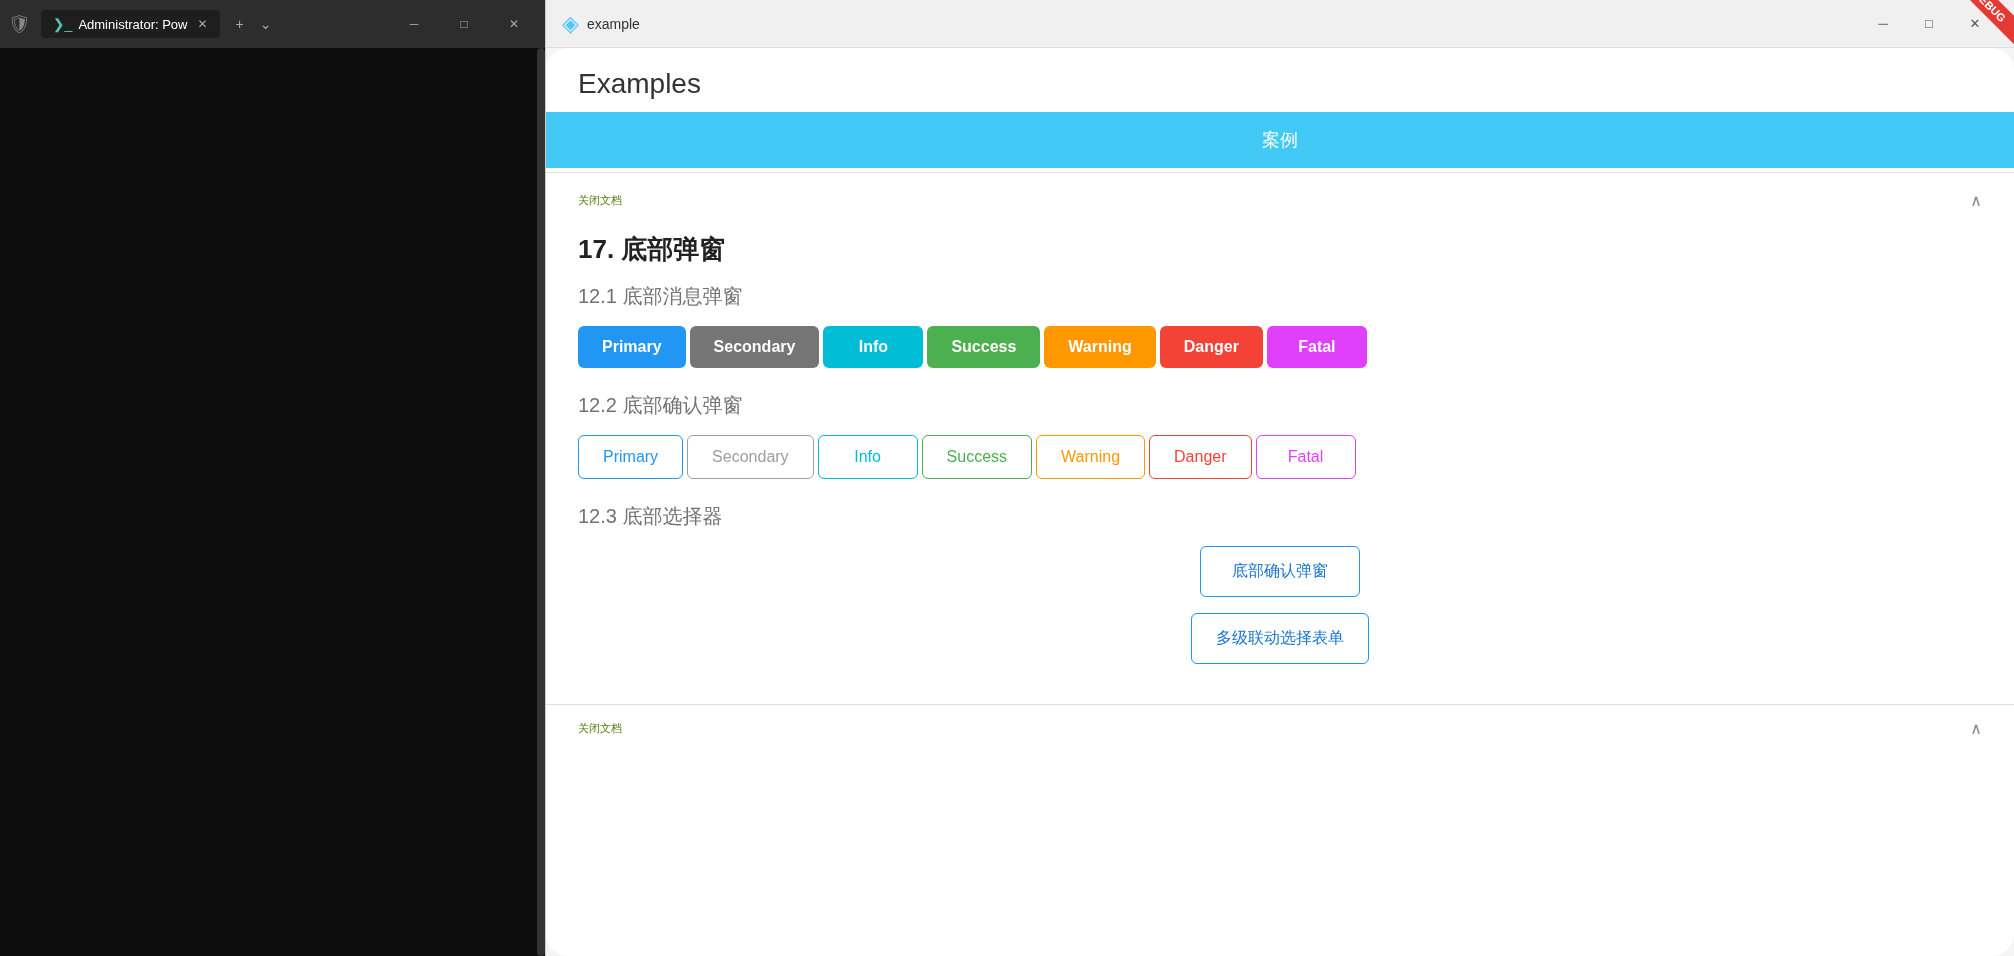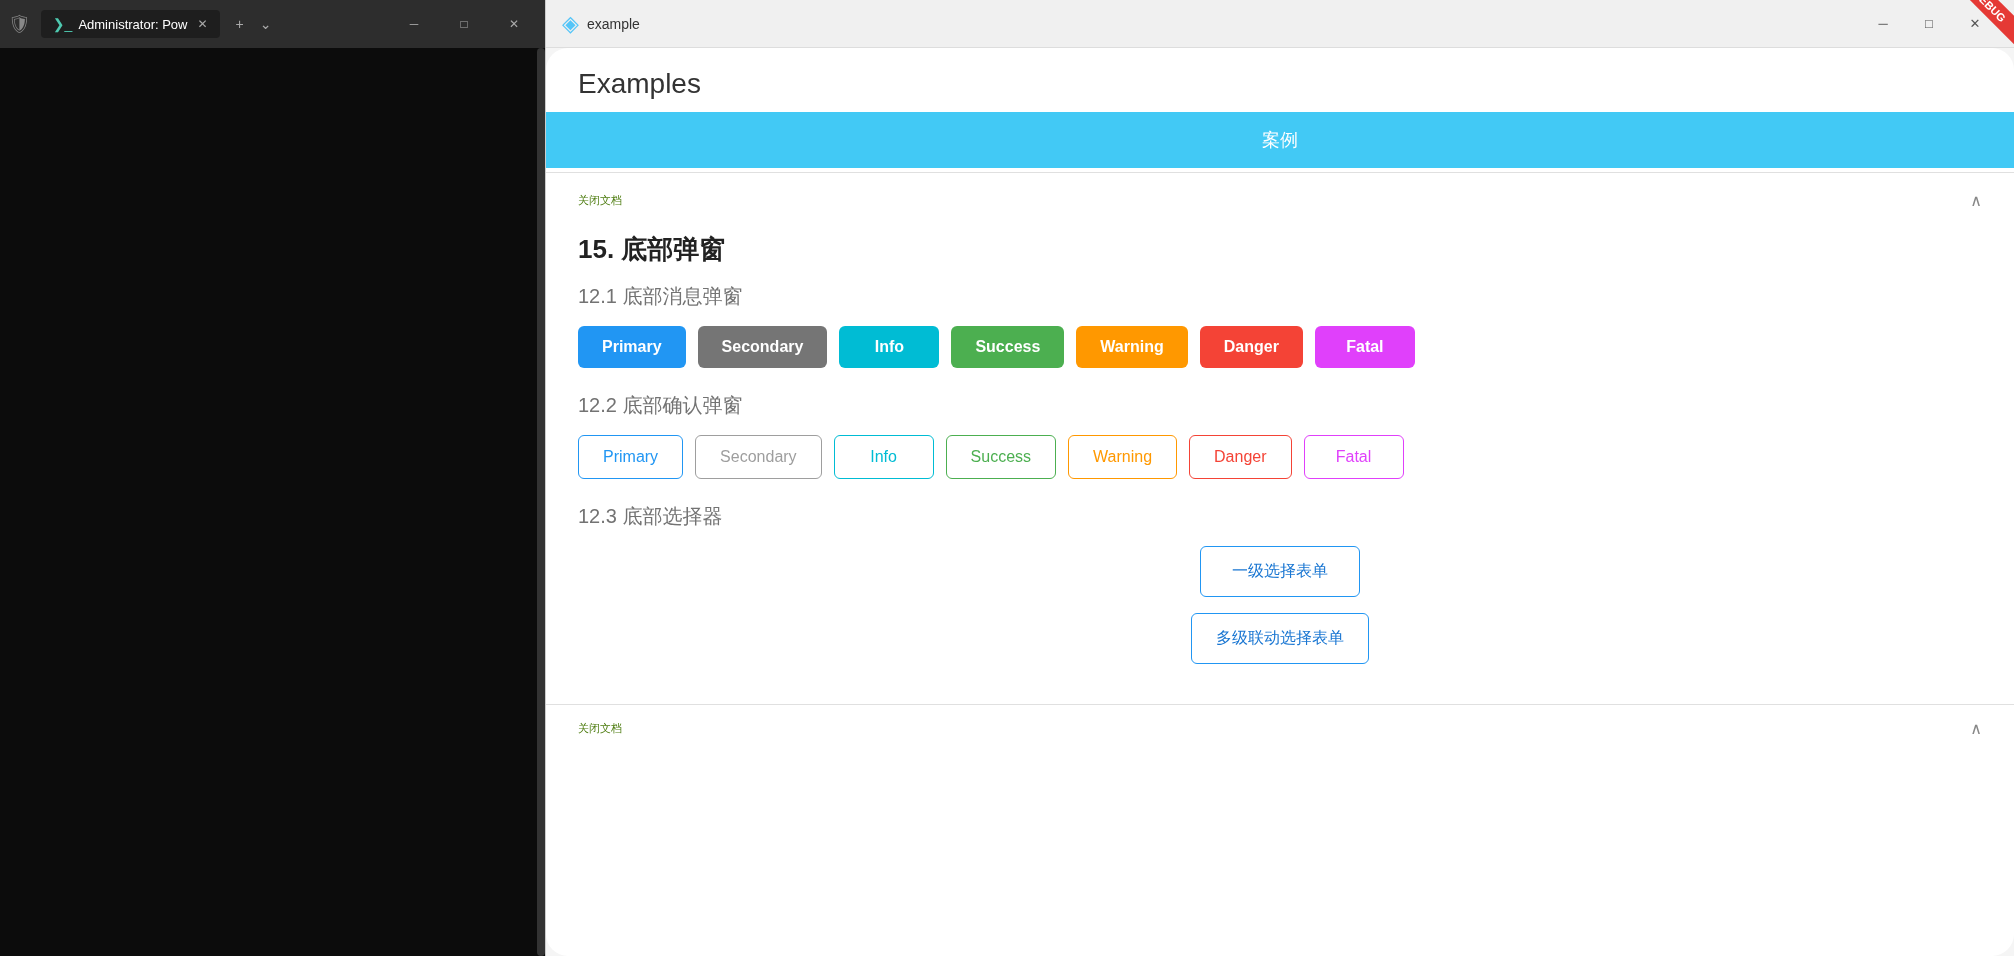--- a/index.html
+++ b/index.html
@@ -208,21 +208,21 @@
     }
     .subsection-title {
       font-size: 20px;
       font-weight: 500;
       color: #737373;
       margin-bottom: 16px;
     }
     .button-row {
       display: flex;
       flex-wrap: wrap;
-      gap: 12px;
+      gap: 4px;
       margin-bottom: 24px;
       align-items: flex-end;
     }
     
     .btn-filled {
       padding: 12px 24px;
       border: none;
       border-radius: 6px;
       font-size: 16px;
       font-weight: 600;
@@ -338,21 +338,21 @@
     <div class="divider"></div>
 
     
     <div class="section-header">
       <span class="section-header-text">关闭文档</span>
       <span class="chevron-icon">∧</span>
     </div>
 
     <div class="content-area">
 
-      <h2 class="section-title">15. 底部弹窗</h2>
+      <h2 class="section-title">17. 底部弹窗</h2>
 
       <div class="subsection-title">12.1 底部消息弹窗</div>
 
       <div class="button-row">
         <button class="btn-filled btn-primary-filled">Primary</button>
         <button class="btn-filled btn-secondary-filled">Secondary</button>
         <button class="btn-filled btn-info-filled">Info</button>
         <button class="btn-filled btn-success-filled">Success</button>
         <button class="btn-filled btn-warning-filled">Warning</button>
         <button class="btn-filled btn-danger-filled">Danger</button>
@@ -367,21 +367,21 @@
         <button class="btn-outlined btn-info-outlined">Info</button>
         <button class="btn-outlined btn-success-outlined">Success</button>
         <button class="btn-outlined btn-warning-outlined">Warning</button>
         <button class="btn-outlined btn-danger-outlined">Danger</button>
         <button class="btn-outlined btn-fatal-outlined">Fatal</button>
       </div>
 
       <div class="subsection-title">12.3 底部选择器</div>
 
       <div class="selector-row">
-        <button class="btn-selector">一级选择表单</button>
+        <button class="btn-selector">底部确认弹窗</button>
       </div>
       <div class="selector-row">
         <button class="btn-selector">多级联动选择表单</button>
       </div>
     </div>
 
     
     <div class="bottom-section-header">
       <span class="section-header-text">关闭文档</span>
       <span class="chevron-icon">∧</span>

